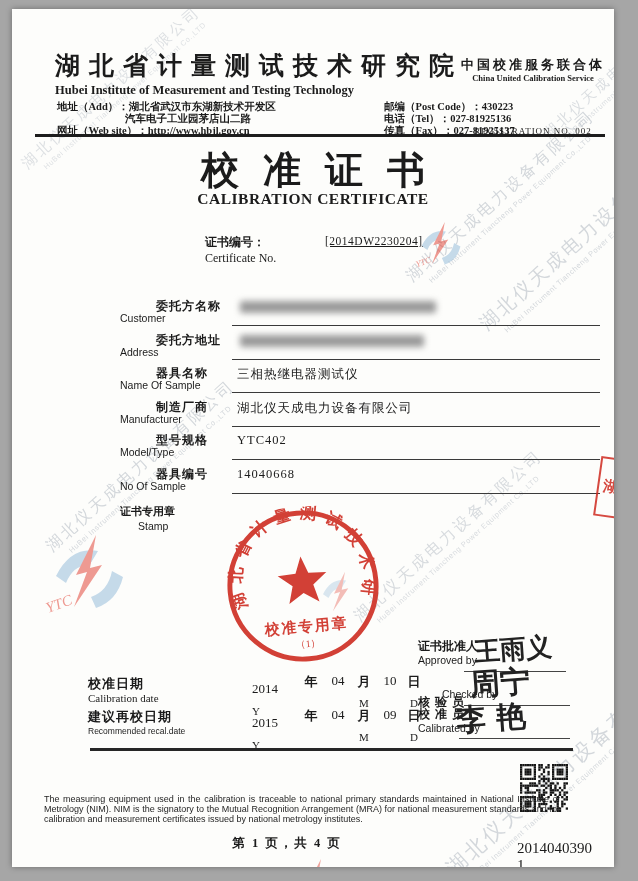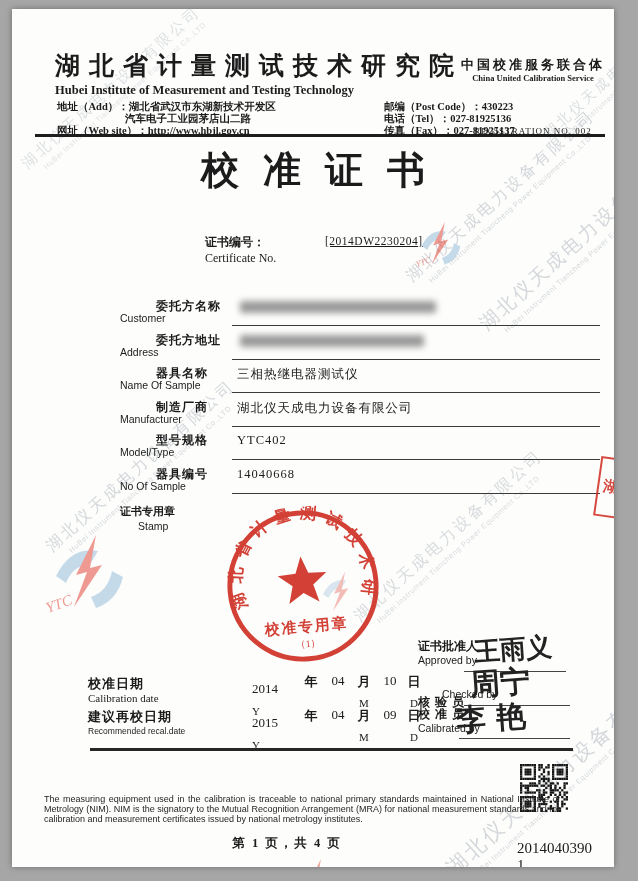--- a/index.html
+++ b/index.html
@@ -159,20 +159,21 @@
       <span>传真（Fax）：</span><span>027-81925137</span>
     </div>
 
     <div class="abs cuc-cn">中国校准服务联合体</div>
     <div class="abs cuc-en">China United Calibration Service</div>
     <div class="abs cuc-reg">REGISTRATION NO. 002</div>
 
     <div class="abs hr1"></div>
 
     <div class="abs title-cn">校准证书</div>
+    <div class="abs title-en">CALIBRATION CERTIFICATE</div>
 
     <div class="abs certno-cn">证书编号：</div>
     <div class="abs certno-en">Certificate No.</div>
     <div class="abs certno-val">[2014DW2230204]</div>
 
     <div class="frow" style="top:289px;">
       <span class="lcn">委托方名称</span>
       <span class="len">Customer</span>
       <span class="redacted" style="width:196px;"></span>
       <span class="line"></span>

